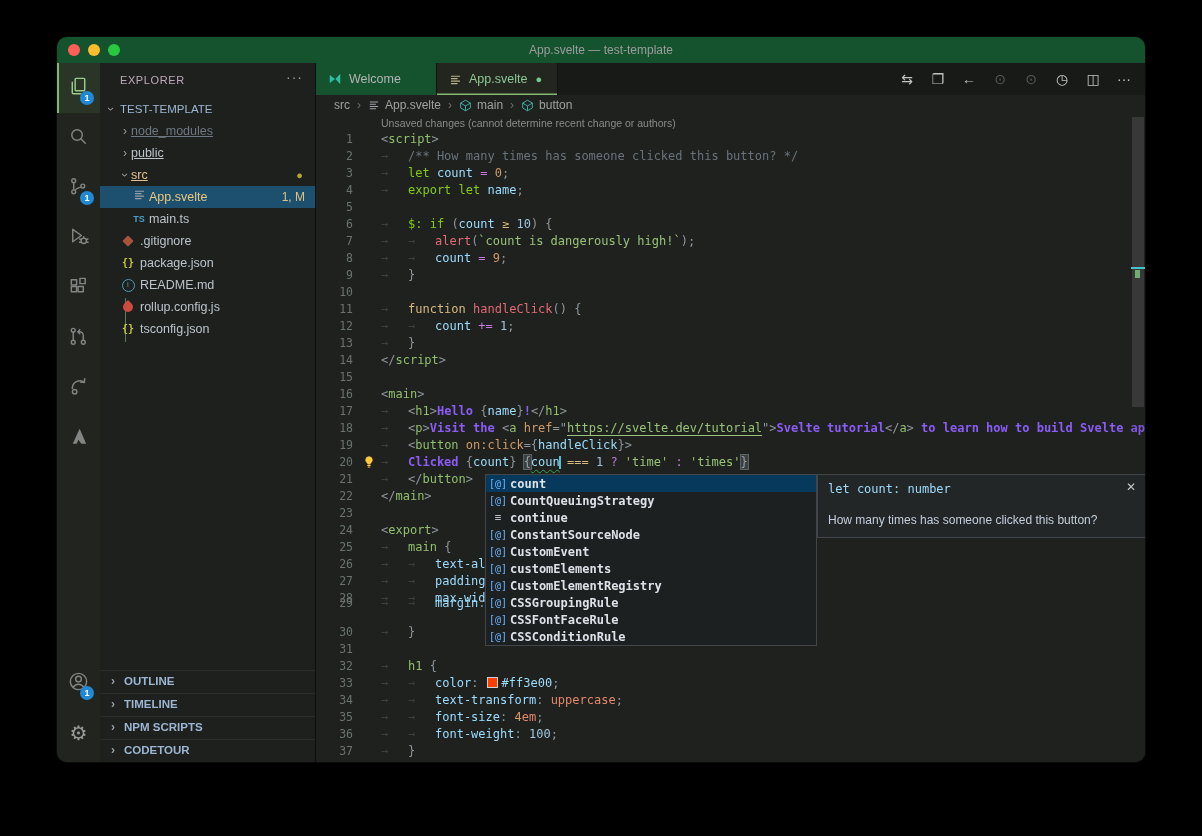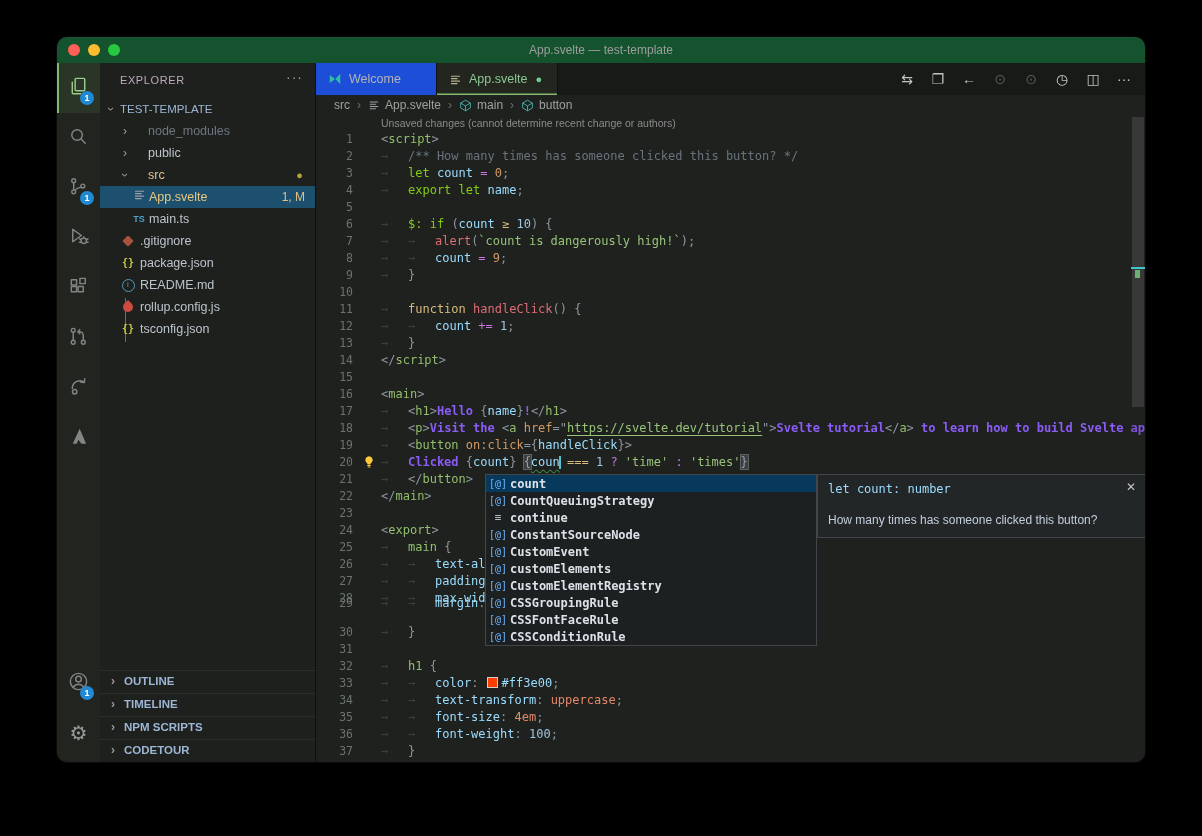--- a/index.html
+++ b/index.html
@@ -40,21 +40,21 @@
   #filetree{position:absolute;left:0;top:57px;right:0;}
   .frow{position:relative;height:22px;line-height:22px;font-size:12.5px;color:#bcc4cc;cursor:pointer;white-space:nowrap;}
   .frow.dim .lbl{color:#6d7780;}
   .frow.mod .lbl{color:#dfc184;}
   .frow.sel{background:#1d506e;}
   .frow.sel .lbl{color:#e8c87e;}
   .frow .chev{position:absolute;left:20px;top:0;line-height:22px;}
   .frow .ficon{position:absolute;left:20px;top:0;width:16px;height:22px;display:flex;align-items:center;justify-content:center;}
   .frow.child .ficon{left:31px;}
   .frow .lbl{margin-left:40px;}
-  .frow .lbl.afterchev{margin-left:48px;}
+  .frow .lbl.afterchev{margin-left:31px;text-decoration:underline;}
   .frow.child .lbl{margin-left:49px;}
   .frow .rbadge{position:absolute;right:10px;top:0;color:#dfc184;font-size:12px;}
   .frow .dot{position:absolute;right:12px;top:0;color:#b3a43a;font-size:11px;}
   .guide{position:absolute;left:25px;top:178px;width:1px;height:44px;background:#7fae72;opacity:.65;}
   .ts-icon{color:#4d9fca;font-size:9px;font-weight:bold;font-family:"Liberation Sans",sans-serif;}
   .json-icon{color:#cbcb41;font-size:10px;font-weight:bold;font-family:"DejaVu Sans Mono",monospace;}
   .info-icon{width:11px;height:11px;border:1px solid #519aba;border-radius:50%;color:#519aba;font-size:8px;
     display:inline-flex;align-items:center;justify-content:center;font-style:normal;}
   .git-icon{width:8px;height:8px;background:#a8543d;transform:rotate(45deg);display:inline-block;border-radius:1px;}
   .rollup-icon{width:10px;height:10px;background:#cc4b41;border-radius:0 50% 50% 50%;display:inline-block;transform:rotate(45deg);}
@@ -62,21 +62,21 @@
   .lines-icon svg{width:13px;height:13px;}
   #sb-sections{position:absolute;left:0;bottom:0;right:0;}
   .srow{position:relative;height:22px;line-height:21px;border-top:1px solid #2b2e2b;color:#9db6d4;font-weight:bold;
     font-size:11.5px;cursor:pointer;}
   .srow .chev{position:absolute;left:8px;top:0;line-height:21px;}
   .srow .lbl{margin-left:24px;}
   
   #editor{position:absolute;left:259px;top:26px;right:0;bottom:0;background:#1e211e;}
   #tabbar{position:absolute;left:0;top:0;right:0;height:32px;background:#171a16;display:flex;}
   .tab{position:relative;height:32px;display:flex;align-items:center;padding:0 12px;font-size:12.5px;
-    color:#b4b4b4;background:#1d4ed8;border-right:1px solid #101210;cursor:pointer;min-width:96px;}
+    color:#b4b4b4;background:#14532d;border-right:1px solid #101210;cursor:pointer;min-width:96px;}
   .tab .ticon{margin-right:7px;display:flex;align-items:center;}
   .tab.active{background:#22261f;color:#8cc795;box-shadow:inset 0 -1.5px 0 #84b86f;}
   .tab .dirty{margin-left:8px;color:#73c991;font-size:11px;}
   #tb-actions{position:absolute;right:8px;top:0;height:32px;display:flex;align-items:center;gap:5px;}
   .tbi{width:26px;height:24px;display:flex;align-items:center;justify-content:center;color:#c2c2c2;
     font-size:14px;cursor:pointer;border-radius:4px;}
   .tbi.disabled{color:#5a5a5a;cursor:default;}
   #breadcrumb{position:absolute;left:0;top:32px;right:0;height:20px;background:#1e211e;display:flex;
     align-items:center;padding-left:18px;font-size:12px;color:#a0a0a0;}
   .bc-sep{margin:0 7px;color:#6e6e6e;}

